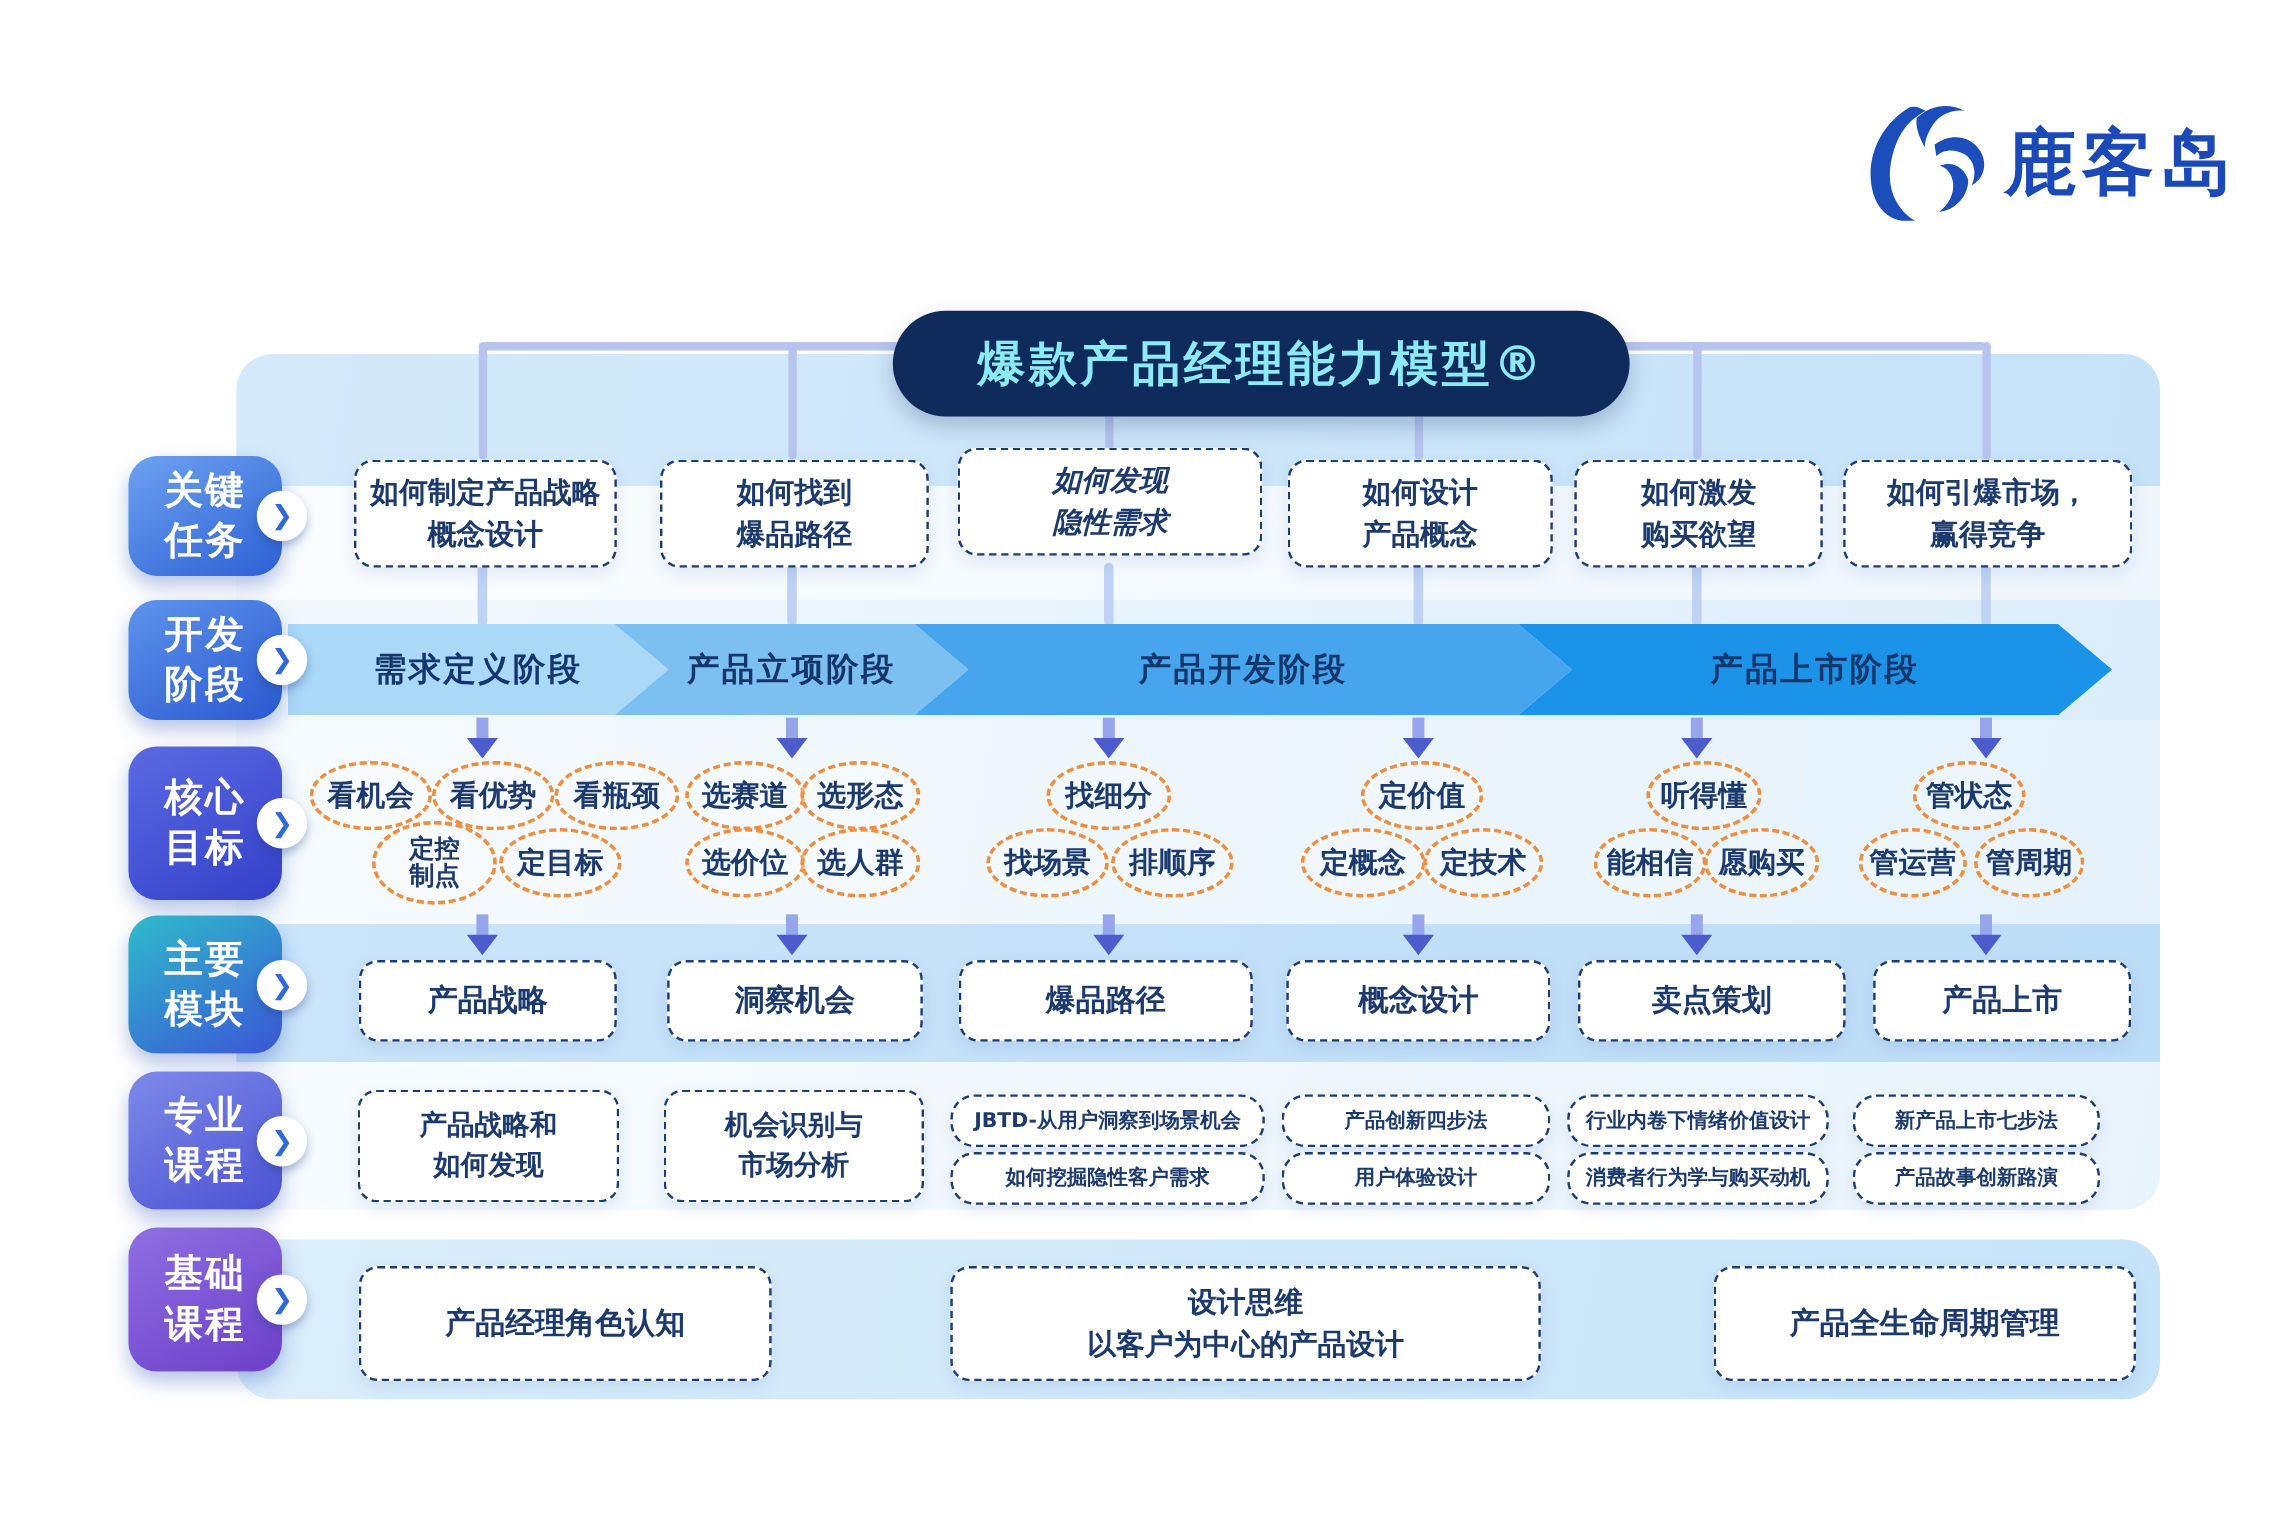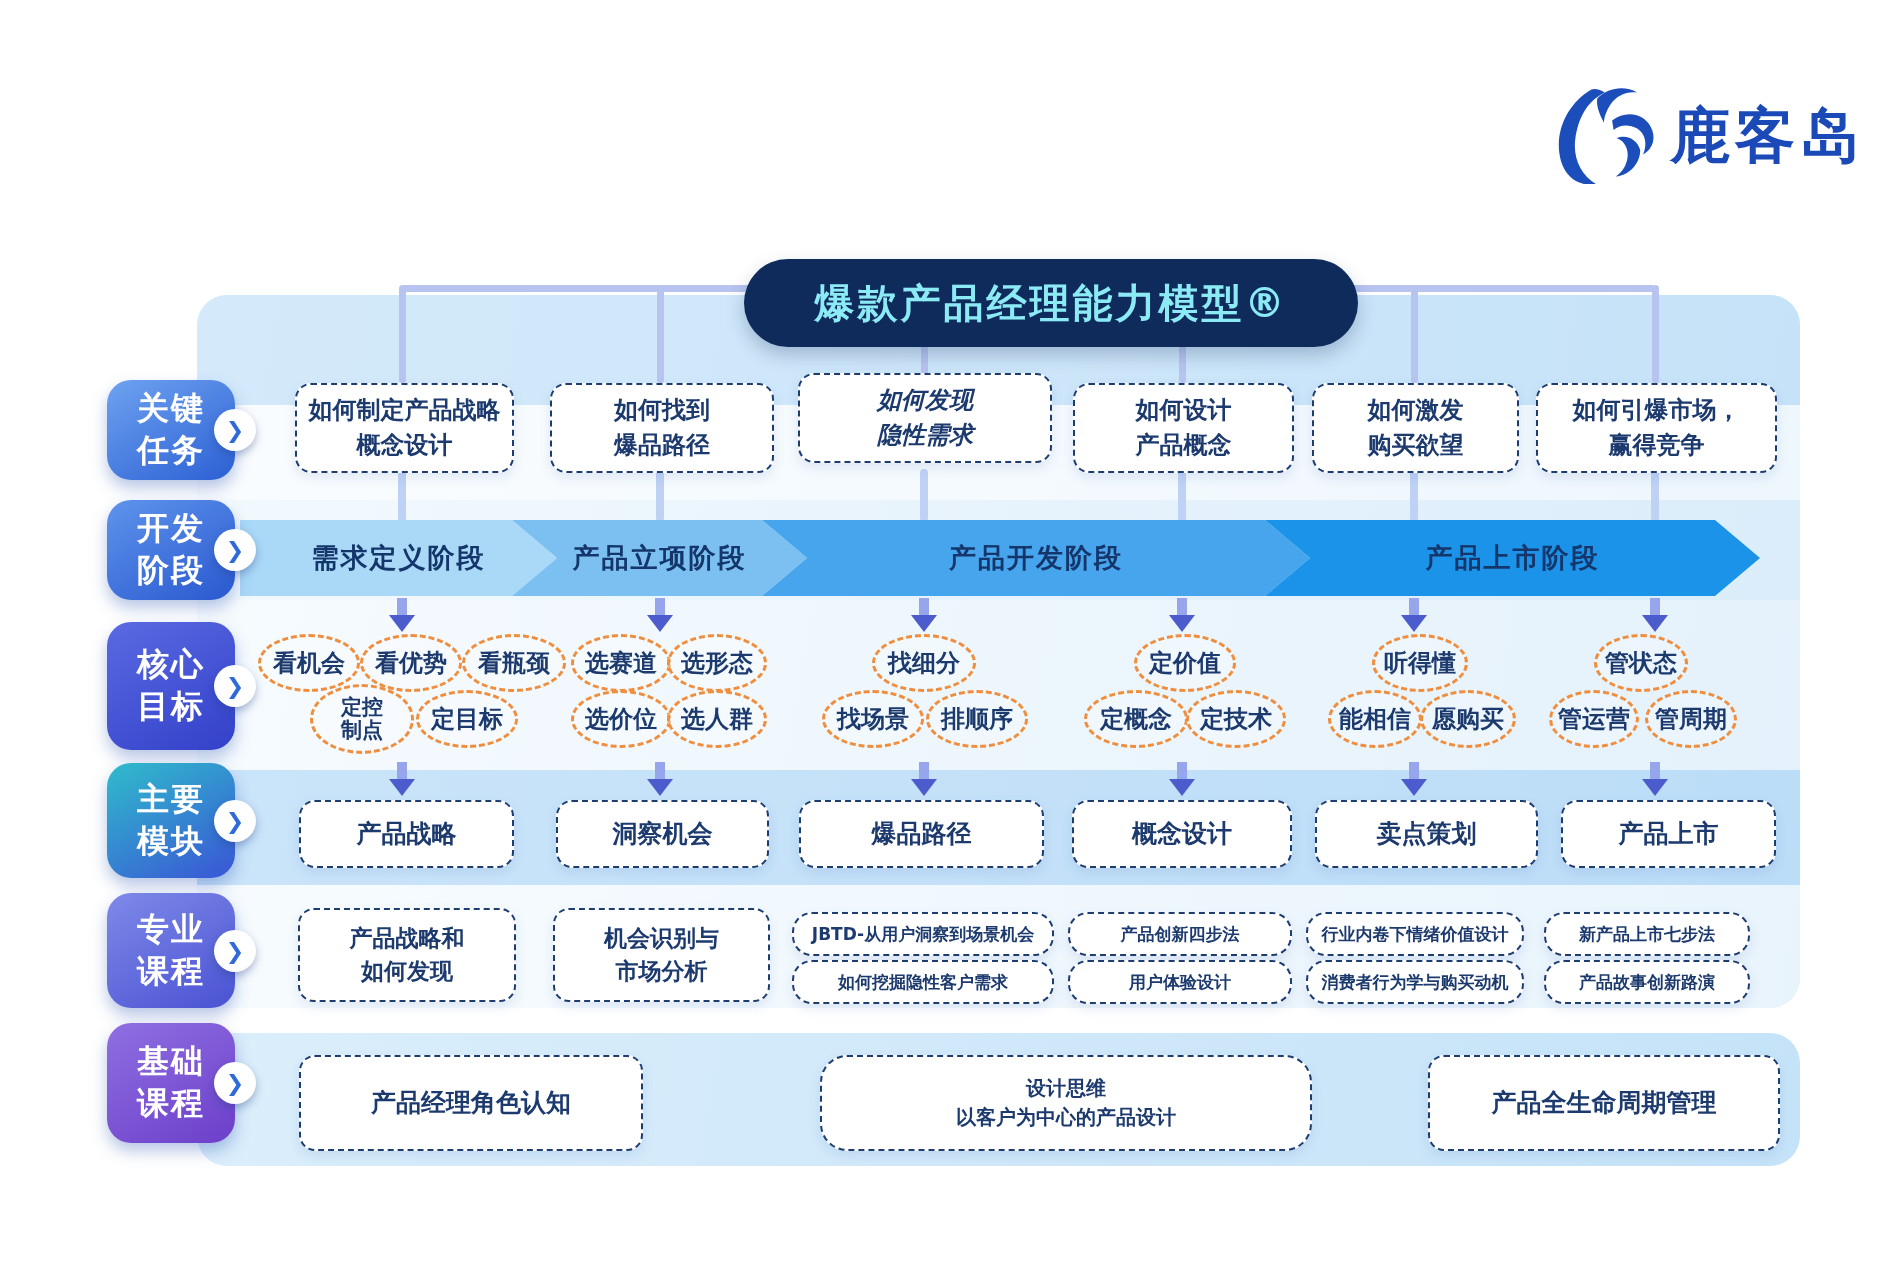--- a/index.html
+++ b/index.html
@@ -238,15 +238,15 @@
 <div class="box pill" style="left:792px;top:912px;width:258px;height:40px;">JBTD-从用户洞察到场景机会</div>
 <div class="box pill" style="left:792px;top:960px;width:258px;height:40px;">如何挖掘隐性客户需求</div>
 <div class="box pill" style="left:1068px;top:912px;width:220px;height:40px;">产品创新四步法</div>
 <div class="box pill" style="left:1068px;top:960px;width:220px;height:40px;">用户体验设计</div>
 <div class="box pill" style="left:1306px;top:912px;width:214px;height:40px;">行业内卷下情绪价值设计</div>
 <div class="box pill" style="left:1306px;top:960px;width:214px;height:40px;">消费者行为学与购买动机</div>
 <div class="box pill" style="left:1544px;top:912px;width:202px;height:40px;">新产品上市七步法</div>
 <div class="box pill" style="left:1544px;top:960px;width:202px;height:40px;">产品故事创新路演</div>
 
 <div class="box big" style="left:299px;top:1055px;width:340px;height:92px;">产品经理角色认知</div>
-<div class="box big" style="left:820px;top:1055px;width:488px;height:92px;font-size:20px;border-radius:27px;">设计思维
+<div class="box big" style="left:792px;top:1055px;width:488px;height:92px;font-size:24px;">设计思维
 以客户为中心的产品设计</div>
 <div class="box big" style="left:1428px;top:1055px;width:348px;height:92px;">产品全生命周期管理</div>
 
 </body></html>

